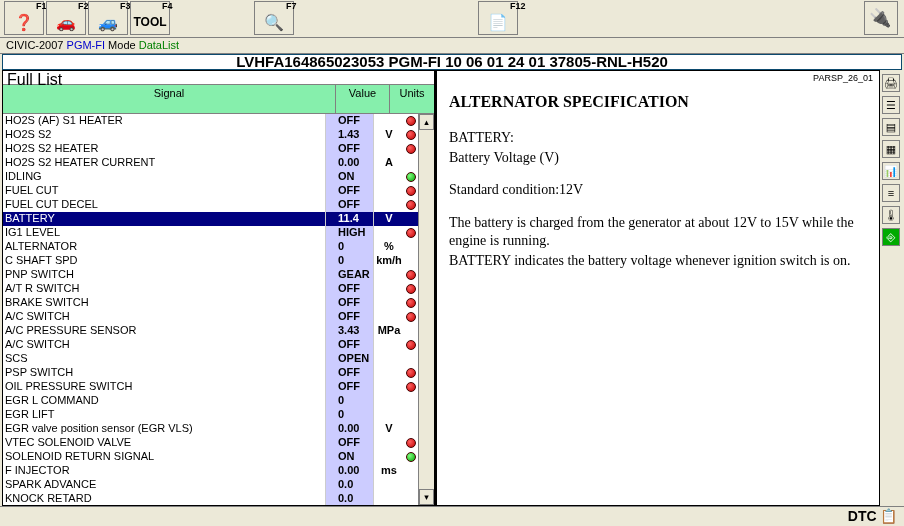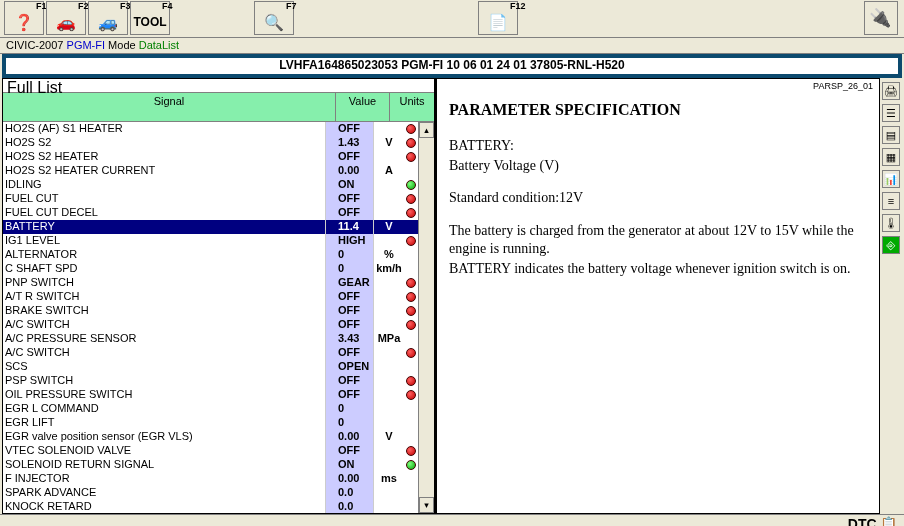--- a/index.html
+++ b/index.html
@@ -11,21 +11,21 @@
 .f-label { position: absolute; top: -1px; left: 2px; font-size: 9px; font-weight: bold; color: #000; margin-left: 29px; }
 .btn-icon { font-size: 16px; margin-top: 8px; }
 .toolbar-right { position: absolute; right: 6px; top: 1px; }
 .diag-icon { width: 34px; height: 34px; border: 1px solid #808080; display: flex; align-items: center; justify-content: center; font-size: 18px; }
 
 .breadcrumb { height: 16px; background: #ece9d8; padding: 1px 6px; font-size: 11px; border-bottom: 1px solid #808080; }
 .bc-black { color: #000; text-align: right; }
 .bc-blue { color: #0000cc; }
 .bc-green { color: #008000; }
 
-.info-bar { height: 24px; background: #fff; border: 4px solid #0c4a6e; text-align: center; font-size: 12px; font-weight: bold; line-height: 14px; margin: 0 2px; }
+.info-bar { height: 16px; background: #fff; border: 1px solid #0c4a6e; text-align: center; font-size: 15px; font-weight: bold; line-height: 14px; margin: 0 2px; }
 
 .main { display: flex; height: 436px; margin: 0 2px; }
 .left-pane { width: 434px; border: 1px solid #000; border-right: 2px solid #000; display: flex; flex-direction: column; background: #fff; overflow: hidden; }
 .full-list-hdr { height: 14px; padding: 0 4px; font-size: 16px; border-bottom: 1px solid #808080; }
 .col-headers { display: flex; height: 29px; background: #86efac; border-bottom: 1px solid #808080; }
 .col-signal { flex: 1; text-align: center; border-right: 1px solid #808080; line-height: 16px; }
 .col-value { width: 54px; text-align: center; border-right: 1px solid #808080; line-height: 16px; }
 .col-units { width: 44px; text-align: center; line-height: 16px; }
 
 .rows { flex: 1; overflow: hidden; }
@@ -319,21 +319,21 @@
       <div class="scrollbar-v">
         <div class="sb-btn">▴</div>
         <div class="sb-track"></div>
         <div class="sb-btn">▾</div>
       </div>
     </div>
   </div>
 
   <div class="right-pane">
     <div class="spec-tag">PARSP_26_01</div>
-    <div class="spec-title">PARAMETER SPECIFICATION</div>
+    <div class="spec-title">ALTERNATOR SPECIFICATION</div>
     <div class="spec-body">
       <p>BATTERY:</p>
       <p>Battery Voltage (V)</p>
       <p style="margin-top:14px">Standard condition:12V</p>
       <p style="margin-top:14px">The battery is charged from the generator at about 12V to 15V while the engine is running.</p>
       <p>BATTERY indicates the battery voltage whenever ignition switch is on.</p>
     </div>
   </div>
 
   <div class="side-icons">

